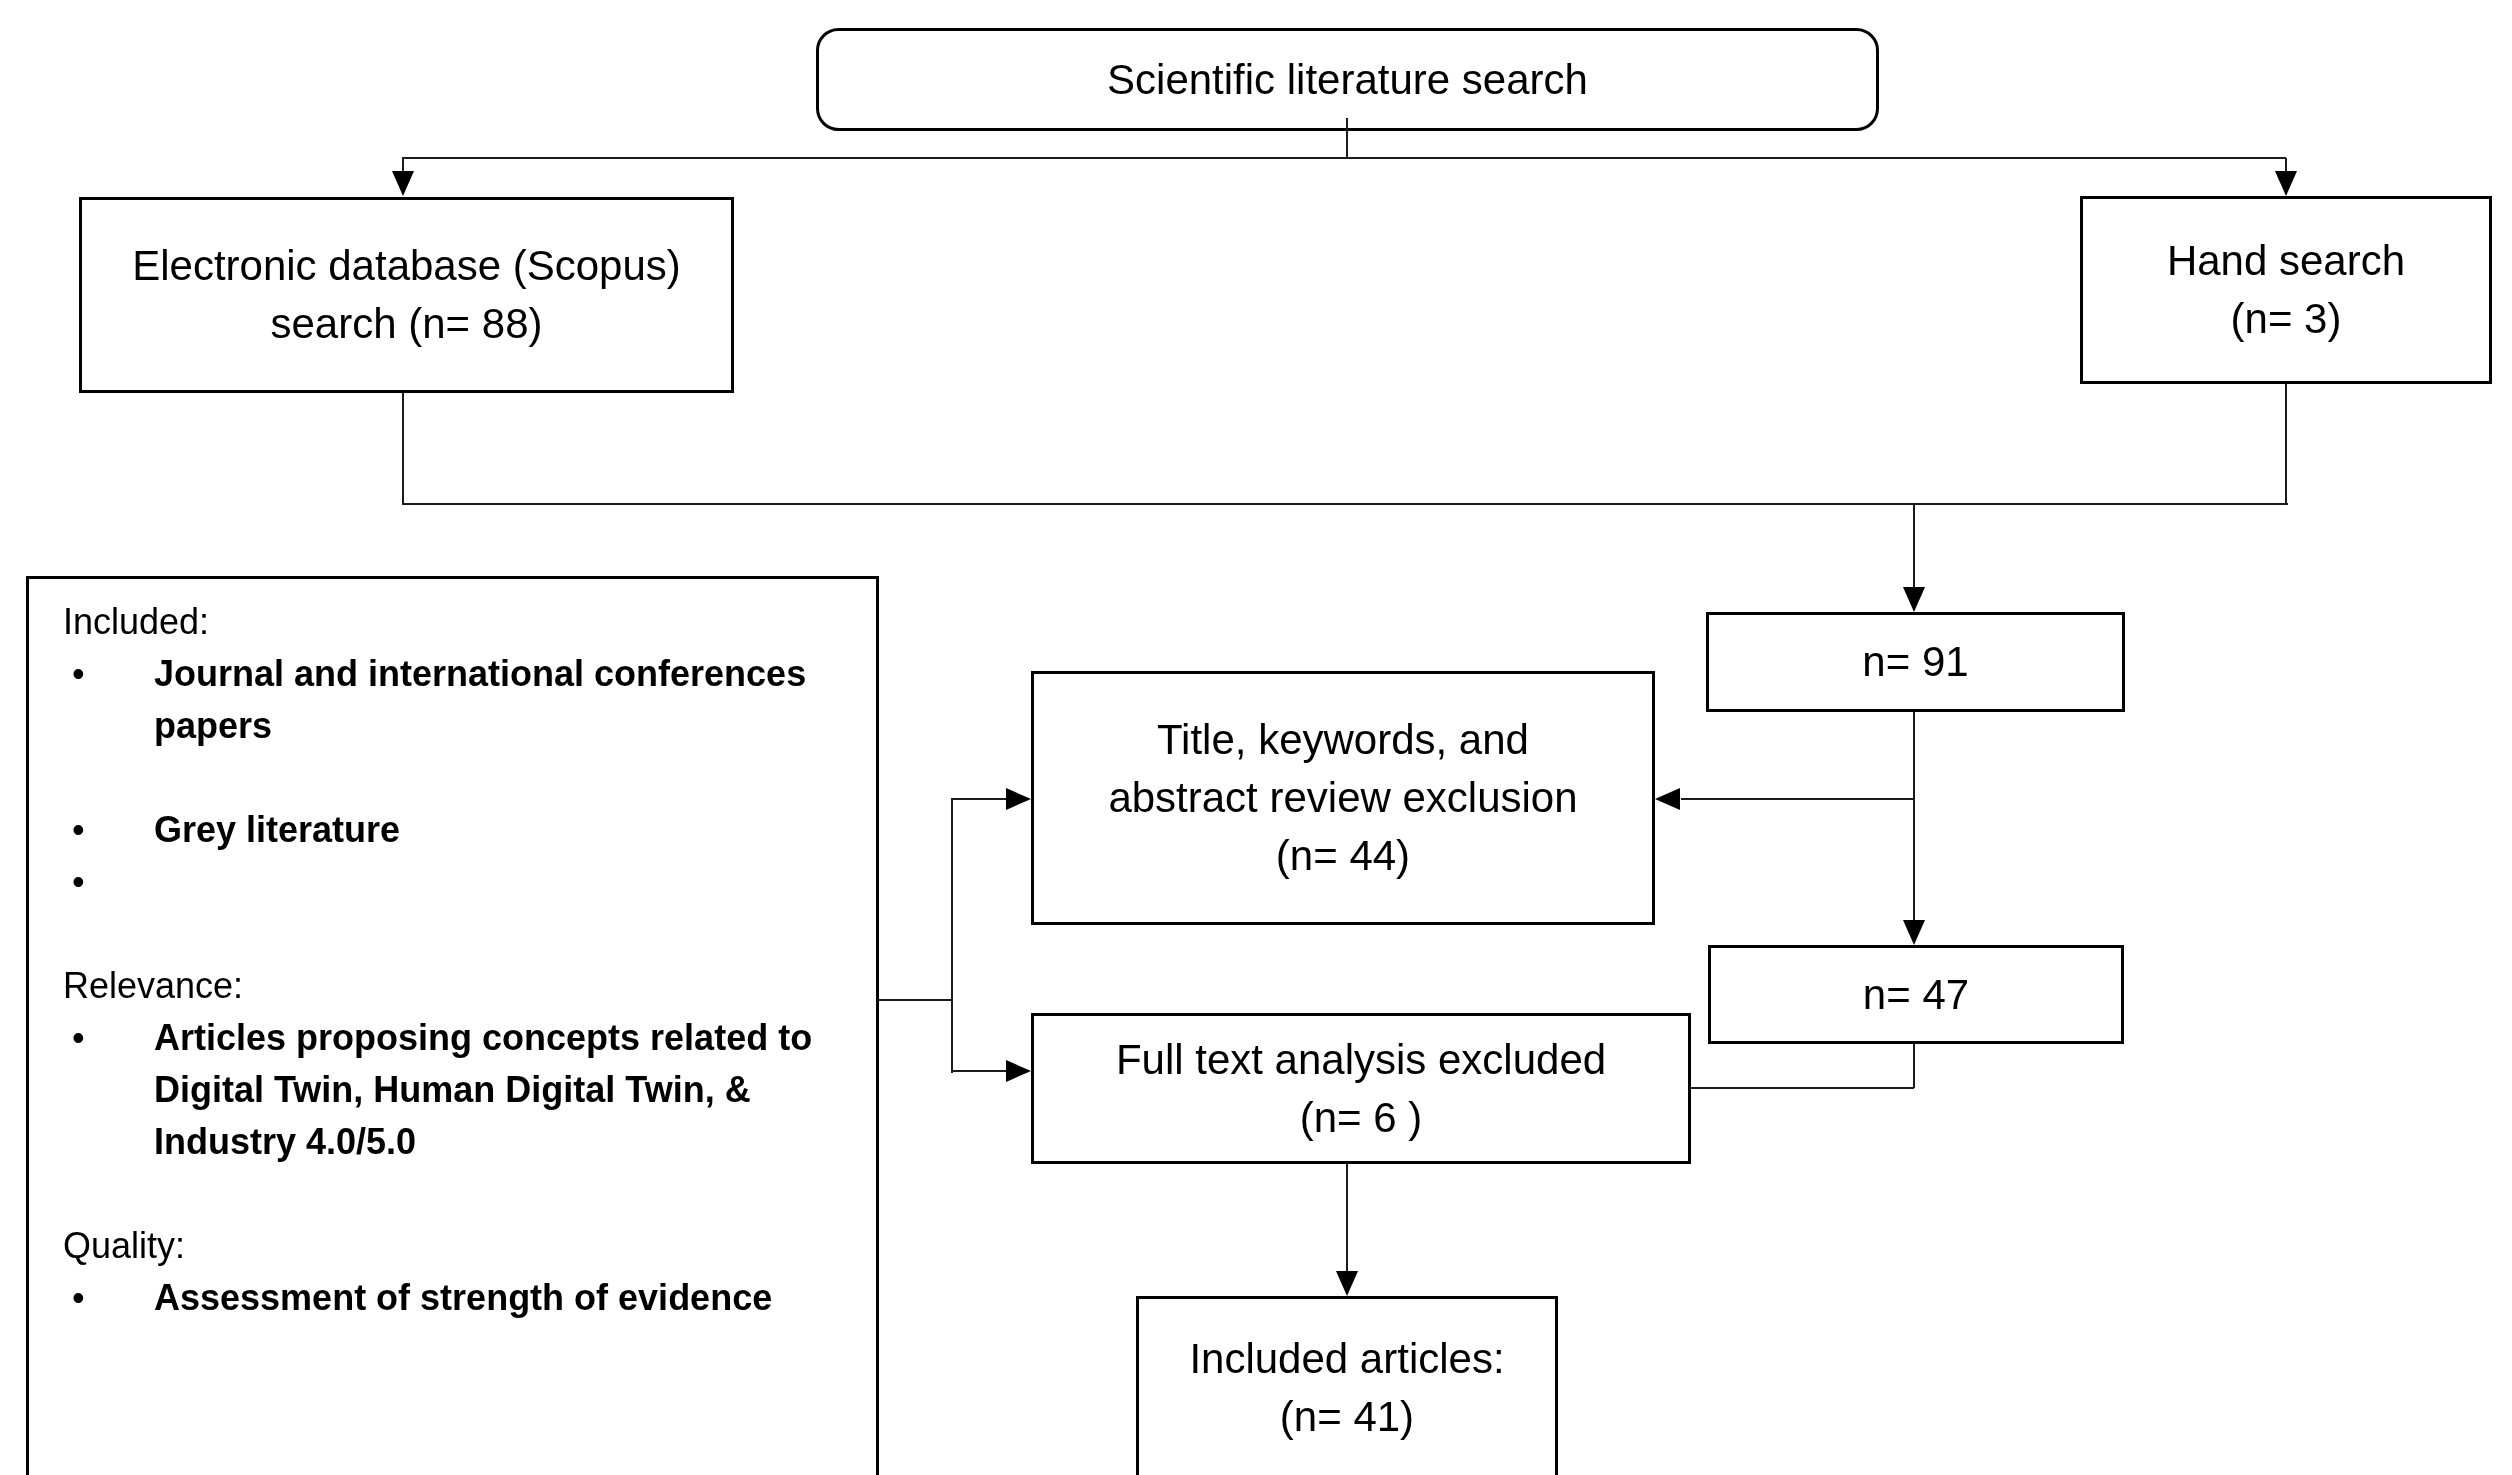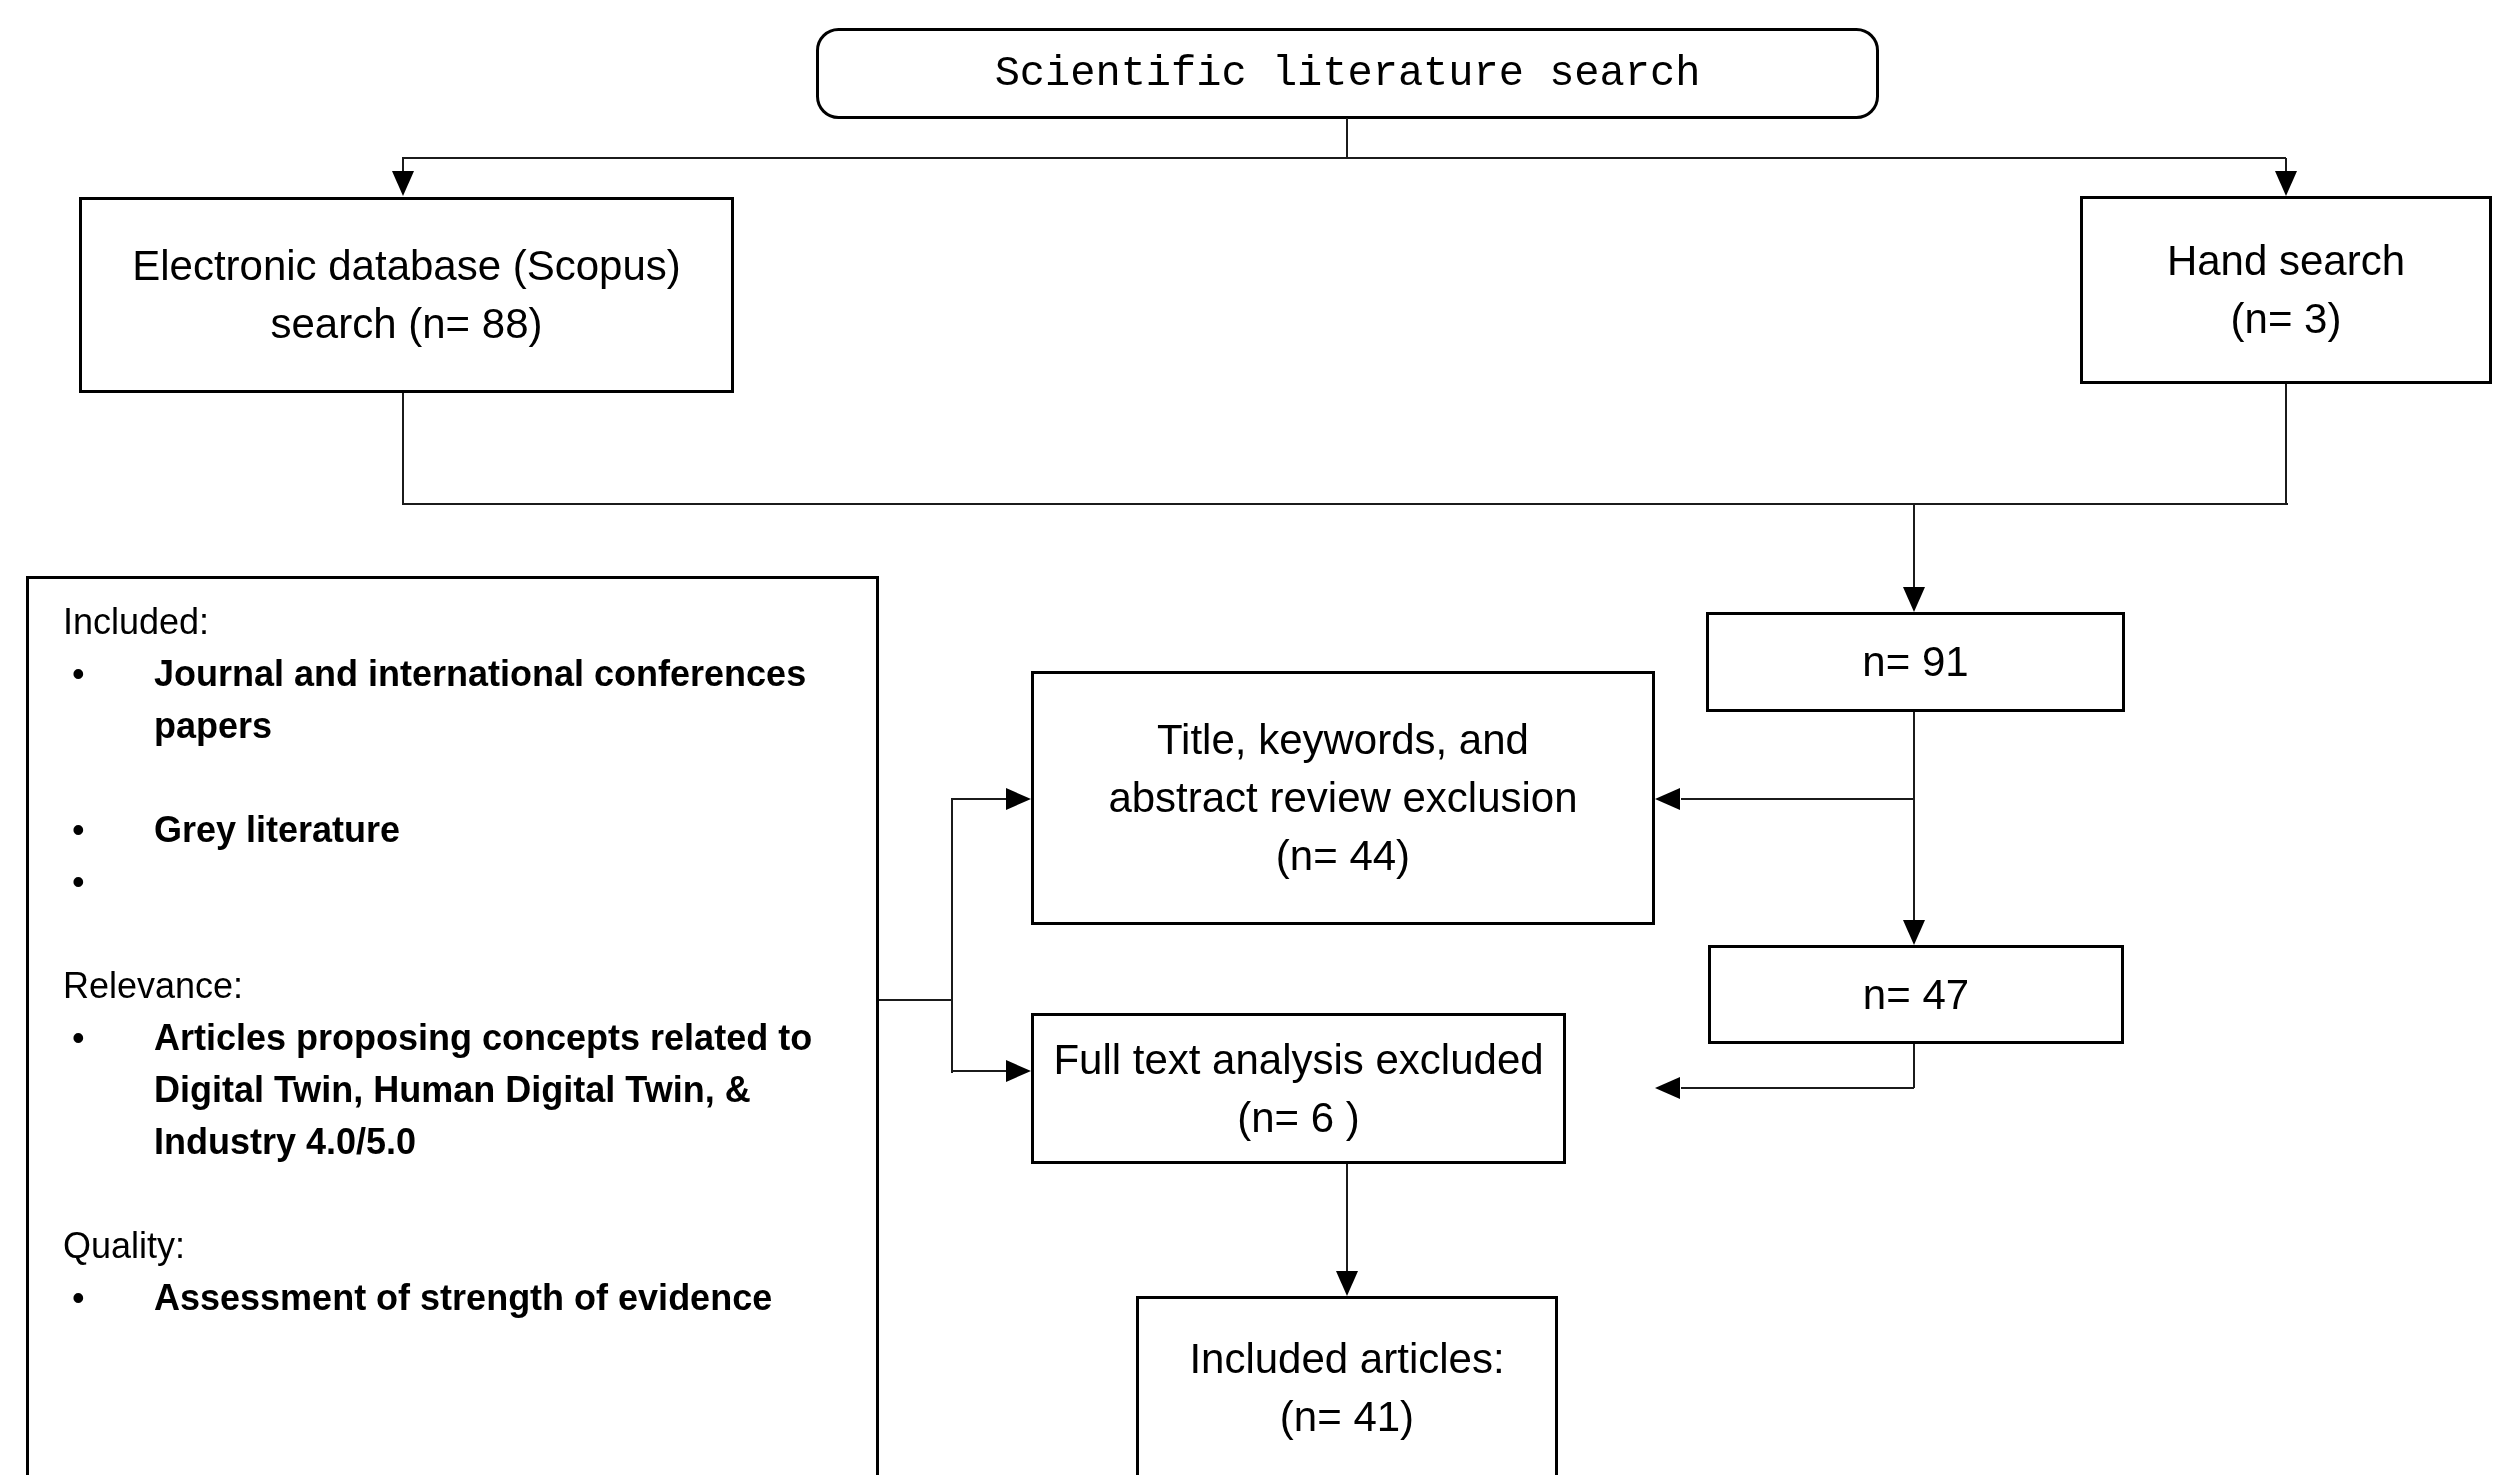--- a/index.html
+++ b/index.html
@@ -40,21 +40,21 @@
   .criteria .heading { white-space:pre-line; }
   .criteria .item { display:flex; align-items:flex-start; }
   .criteria .bullet { width:82px; flex:0 0 82px; text-align:left; padding-left:9px; }
   .criteria .item-text { white-space:pre-line; flex:1 1 auto;font-weight:bold; }
 </style>
 </head>
 <body>
 
 <div class="stage">
 
-  <div class="node rounded" style="left:816px; top:28px; width:1063px; height:91px;font-family:Liberation Mono, monospace;">Scientific literature search</div>
+  <div class="node rounded" style="left:816px; top:28px; width:1063px; height:103px;">Scientific literature search</div>
 
   <div class="line vline" style="left:1346px; top:118px; height:40px;"></div>
   <div class="line hline" style="left:402px; top:157px; width:1884px;"></div>
   <div class="line vline" style="left:402px; top:158px; height:15px;"></div>
   <div class="arrow down" style="left:392px; top:171px;"></div>
   <div class="line vline" style="left:2285px; top:158px; height:14.2px;"></div>
   <div class="arrow down" style="left:2275px; top:171px;"></div>
 
   <div class="node" style="left:79px; top:197px; width:655px; height:196px;">Electronic database (Scopus)
 search (n= 88)</div>
@@ -77,21 +77,21 @@
   <div class="node" style="left:1031px; top:671px; width:624px; height:254px;">Title, keywords, and
 abstract review exclusion
 (n= 44)</div>
 
   <div class="node" style="left:1708px; top:945px; width:416px; height:99px;">n= 47</div>
 
   <div class="line vline" style="left:1913px; top:1044px; height:44px;"></div>
   <div class="line hline" style="left:1681px; top:1087px; width:233px;"></div>
   <div class="arrow left" style="left:1655px; top:1077px;"></div>
 
-  <div class="node" style="left:1031px; top:1013px; width:535px; height:151px;">Full text analysis excluded
+  <div class="node" style="left:1031px; top:1013px; width:660px; height:151px;">Full text analysis excluded
 (n= 6 )</div>
 
   <div class="line vline" style="left:1346px; top:1164px; height:109px;"></div>
   <div class="arrow down" style="left:1336px; top:1271px;"></div>
 
   <div class="node" style="left:1136px; top:1296px; width:422px; height:183px;">Included articles:
 (n= 41)</div>
 
   <div class="line hline" style="left:878px; top:999px; width:75px;"></div>
   <div class="line vline" style="left:951px; top:798px; height:275px;"></div>

